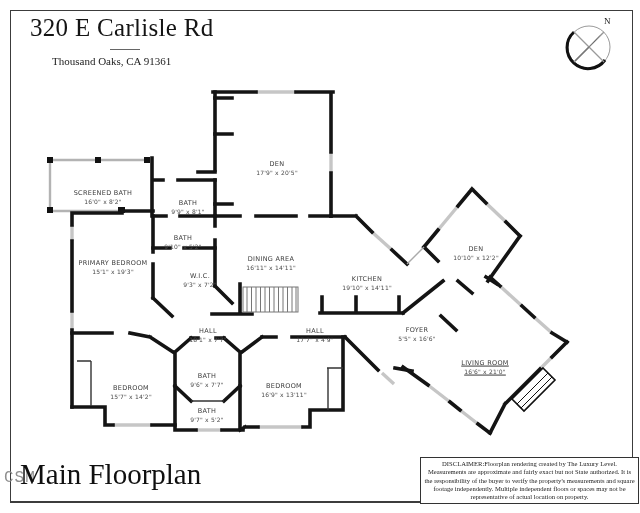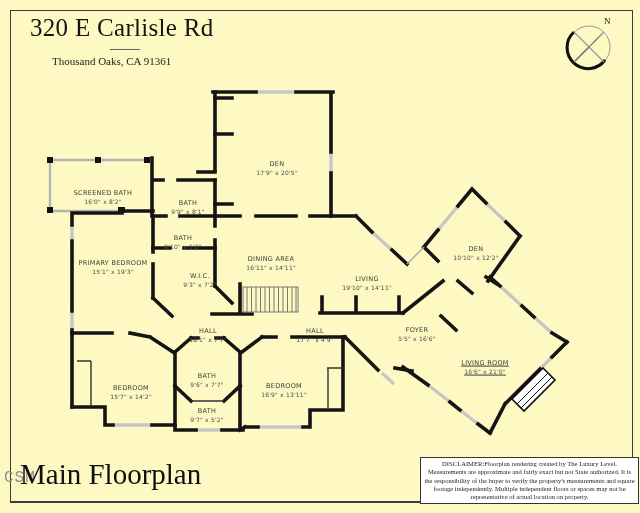--- a/index.html
+++ b/index.html
@@ -1,17 +1,17 @@
 <!DOCTYPE html>
 <html><head>
 <meta charset="utf-8">
 <style>
   html,body{margin:0;padding:0;background:#e9e9e9;}
   .page{
-    position:relative;width:640px;height:513px;background:#fef9c3;
+    position:relative;width:640px;height:513px;background:#ffffff;
     font-family:"Liberation Serif","DejaVu Serif",serif;overflow:hidden;
     margin:0 auto;
   }
   .frame{
     position:absolute;left:10px;top:10px;right:7px;bottom:10px;
     border:1px solid #3c3c3c;border-bottom-width:2px;pointer-events:none;
   }
   
   .title{
     position:absolute;left:30px;top:14px;font-size:25px;color:#141414;
@@ -204,21 +204,21 @@
       </div>
       <div class="room-label" style="left: 113px; top: 256px;">
         <div class="rn">PRIMARY BEDROOM</div>
         <div class="rd">15'1" x 19'3"</div>
       </div>
       <div class="room-label" style="left: 271px; top: 252px;">
         <div class="rn">DINING AREA</div>
         <div class="rd">16'11" x 14'11"</div>
       </div>
       <div class="room-label" style="left: 367px; top: 272px;">
-        <div class="rn">LIVING</div>
+        <div class="rn">KITCHEN</div>
         <div class="rd">19'10" x 14'11"</div>
       </div>
       <div class="room-label" style="left: 476px; top: 242px;">
         <div class="rn">DEN</div>
         <div class="rd">10'10" x 12'2"</div>
       </div>
       <div class="room-label" style="left: 208px; top: 324px;">
         <div class="rn">HALL</div>
         <div class="rd">18'1" x 7'7"</div>
       </div>

